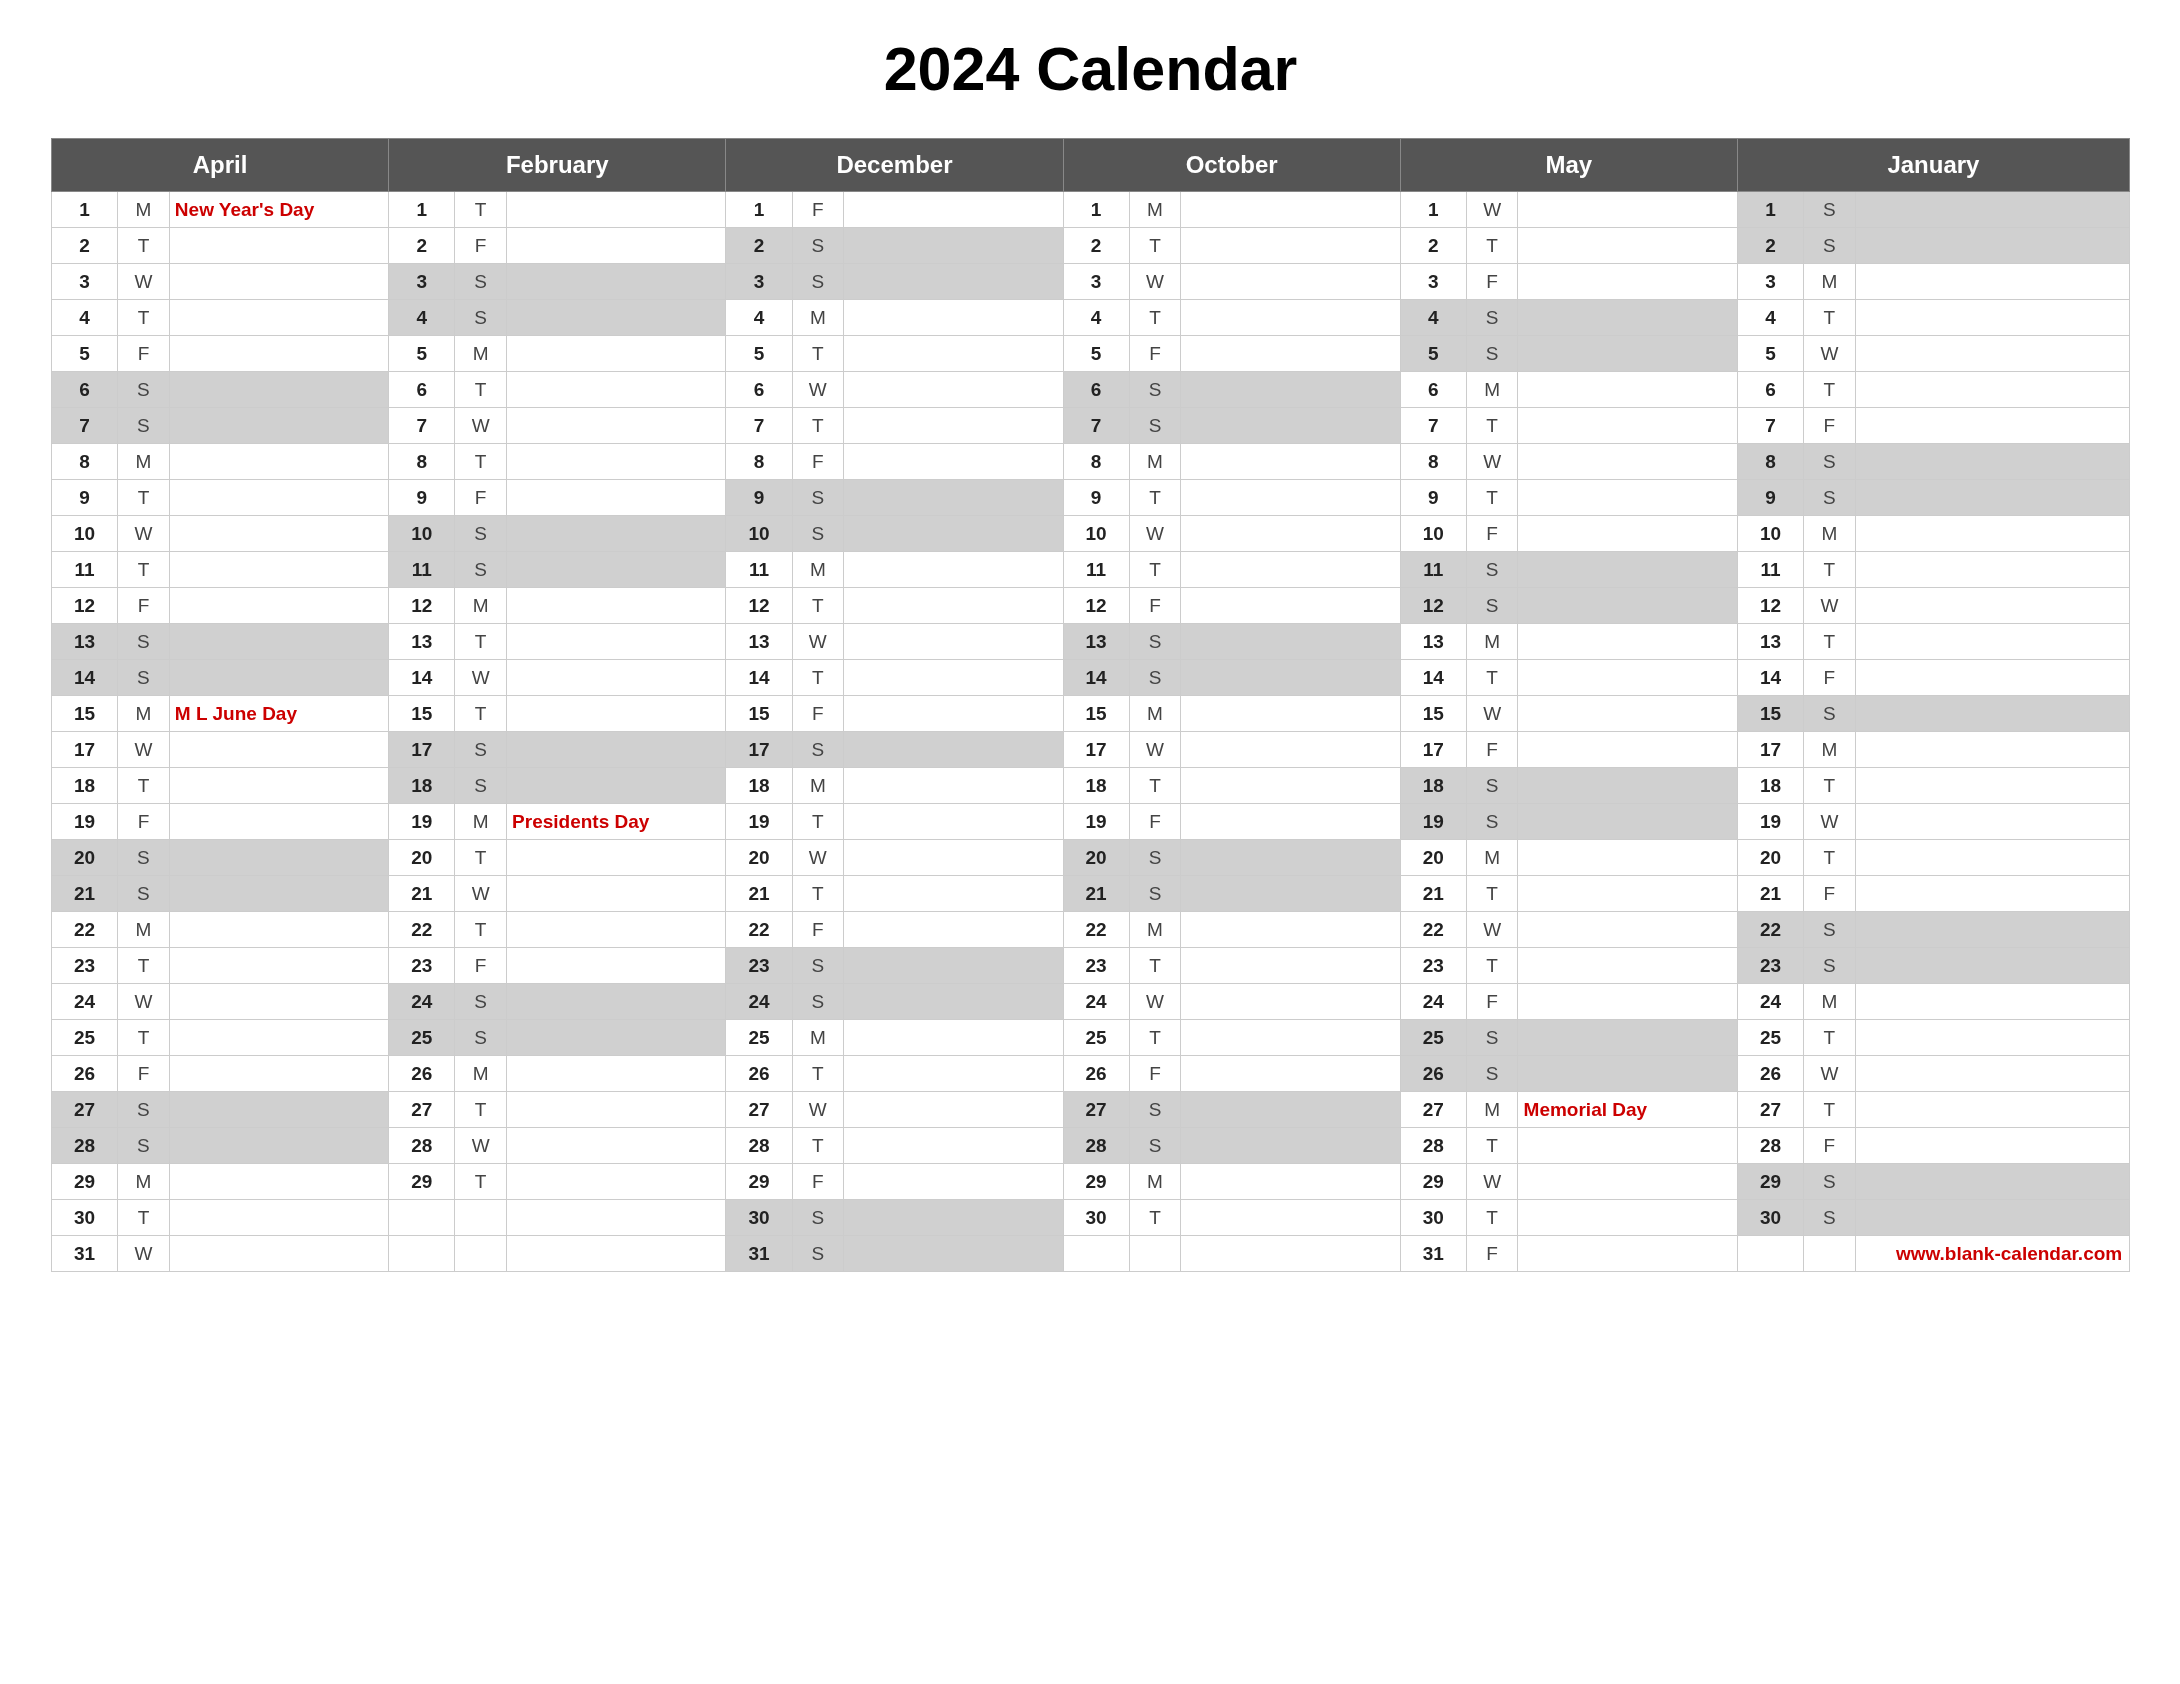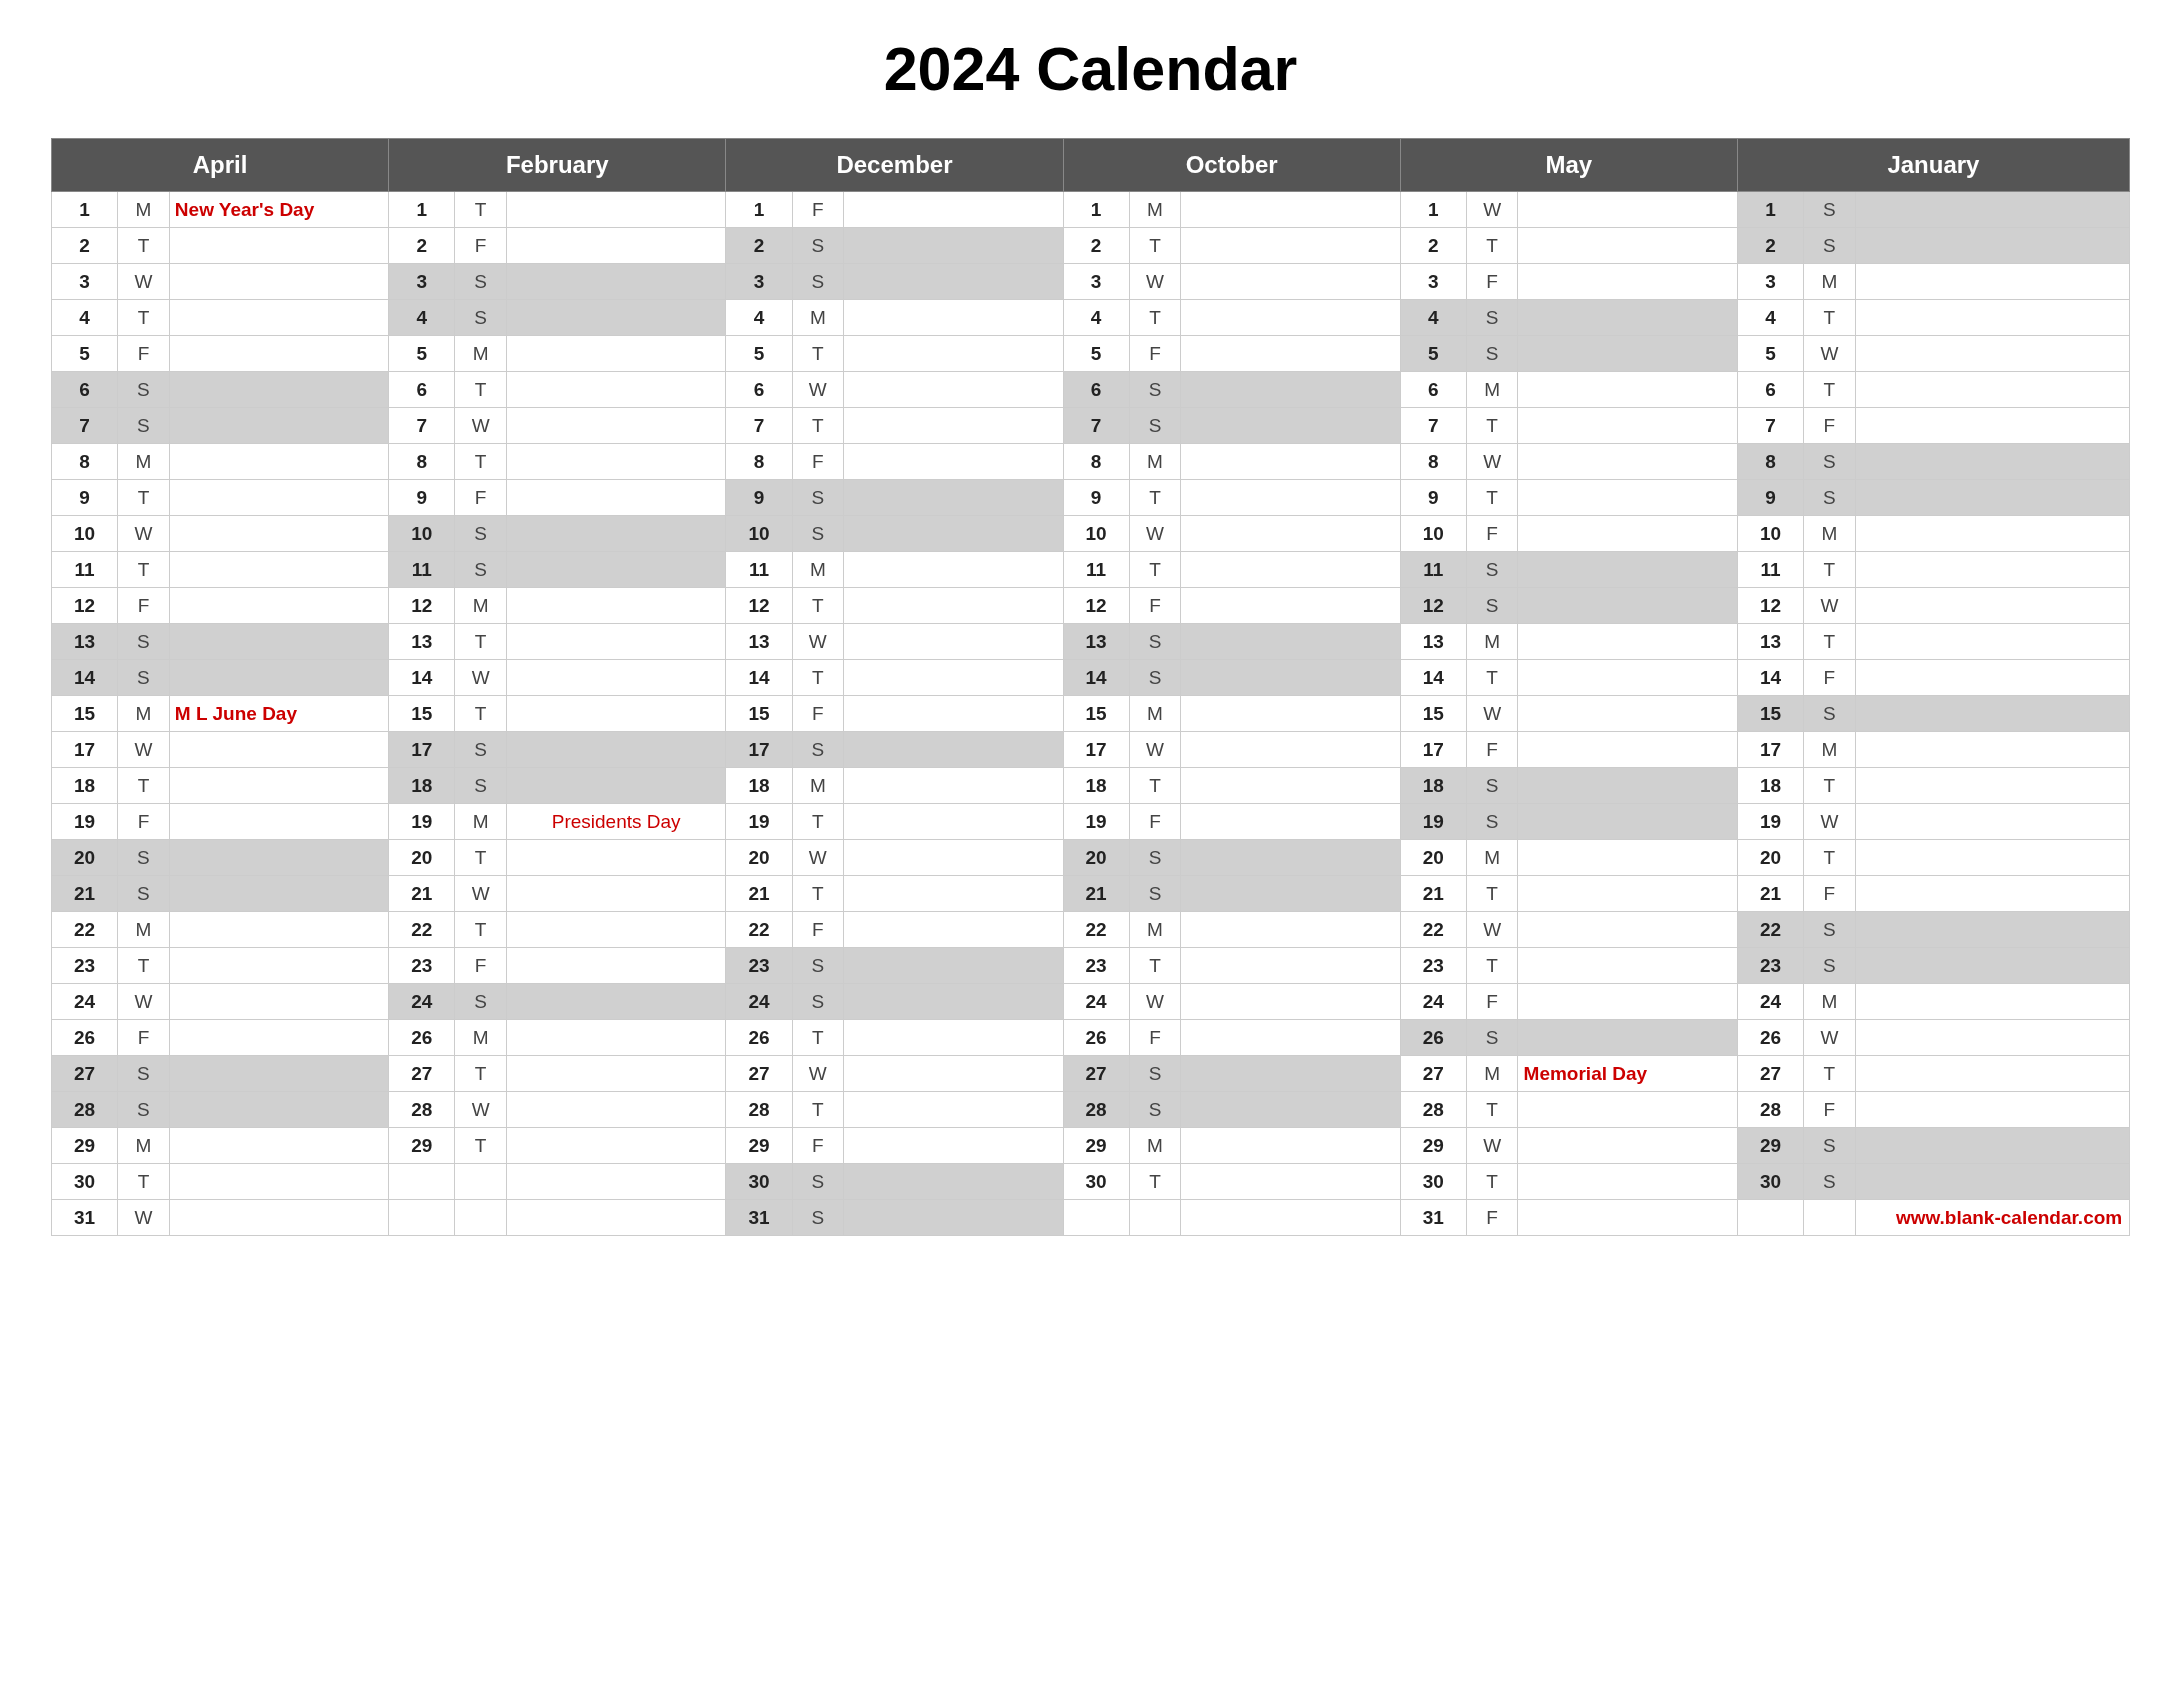--- a/index.html
+++ b/index.html
@@ -422,21 +422,21 @@
         <td style="background: rgb(255, 255, 255); border: 0.9px solid rgb(204, 204, 204); text-align: center; font-weight: bold; font-size: 19px; color: rgb(34, 34, 34);">18</td>
         <td style="background: rgb(255, 255, 255); border: 0.9px solid rgb(204, 204, 204); text-align: center; font-size: 19px; color: rgb(68, 68, 68);">T</td>
         <td style="background: rgb(255, 255, 255); border: 0.9px solid rgb(204, 204, 204); font-size: 19px; padding-left: 5.1px;"></td>
       </tr>
       <tr>
         <td style="background: rgb(255, 255, 255); border: 0.9px solid rgb(204, 204, 204); text-align: center; font-weight: bold; font-size: 19px; color: rgb(34, 34, 34);">19</td>
         <td style="background: rgb(255, 255, 255); border: 0.9px solid rgb(204, 204, 204); text-align: center; font-size: 19px; color: rgb(68, 68, 68);">F</td>
         <td style="background: rgb(255, 255, 255); border: 0.9px solid rgb(204, 204, 204); font-size: 19px; padding-left: 5.1px;"></td>
         <td style="background: rgb(255, 255, 255); border: 0.9px solid rgb(204, 204, 204); text-align: center; font-weight: bold; font-size: 19px; color: rgb(34, 34, 34);">19</td>
         <td style="background: rgb(255, 255, 255); border: 0.9px solid rgb(204, 204, 204); text-align: center; font-size: 19px; color: rgb(68, 68, 68);">M</td>
-        <td style="background: rgb(255, 255, 255); border: 0.9px solid rgb(204, 204, 204); font-size: 19px; padding-left: 5.1px; color: rgb(204, 0, 0); font-weight: normal; text-align: center;">Presidents Day</td>
+        <td style="background: rgb(255, 255, 255); border: 0.9px solid rgb(204, 204, 204); font-size: 19px; padding-left: 5.1px; color: rgb(204, 0, 0); font-weight: bold;">Presidents Day</td>
         <td style="background: rgb(255, 255, 255); border: 0.9px solid rgb(204, 204, 204); text-align: center; font-weight: bold; font-size: 19px; color: rgb(34, 34, 34);">19</td>
         <td style="background: rgb(255, 255, 255); border: 0.9px solid rgb(204, 204, 204); text-align: center; font-size: 19px; color: rgb(68, 68, 68);">T</td>
         <td style="background: rgb(255, 255, 255); border: 0.9px solid rgb(204, 204, 204); font-size: 19px; padding-left: 5.1px;"></td>
         <td style="background: rgb(255, 255, 255); border: 0.9px solid rgb(204, 204, 204); text-align: center; font-weight: bold; font-size: 19px; color: rgb(34, 34, 34);">19</td>
         <td style="background: rgb(255, 255, 255); border: 0.9px solid rgb(204, 204, 204); text-align: center; font-size: 19px; color: rgb(68, 68, 68);">F</td>
         <td style="background: rgb(255, 255, 255); border: 0.9px solid rgb(204, 204, 204); font-size: 19px; padding-left: 5.1px;"></td>
         <td style="background: rgb(208, 208, 208); border: 0.9px solid rgb(204, 204, 204); text-align: center; font-weight: bold; font-size: 19px; color: rgb(34, 34, 34);">19</td>
         <td style="background: rgb(208, 208, 208); border: 0.9px solid rgb(204, 204, 204); text-align: center; font-size: 19px; color: rgb(68, 68, 68);">S</td>
         <td style="background: rgb(208, 208, 208); border: 0.9px solid rgb(204, 204, 204); font-size: 19px; padding-left: 5.1px;"></td>
         <td style="background: rgb(255, 255, 255); border: 0.9px solid rgb(204, 204, 204); text-align: center; font-weight: bold; font-size: 19px; color: rgb(34, 34, 34);">19</td>
@@ -534,20 +534,40 @@
         <td style="background: rgb(208, 208, 208); border: 0.9px solid rgb(204, 204, 204); text-align: center; font-size: 19px; color: rgb(68, 68, 68);">S</td>
         <td style="background: rgb(208, 208, 208); border: 0.9px solid rgb(204, 204, 204); font-size: 19px; padding-left: 5.1px;"></td>
         <td style="background: rgb(255, 255, 255); border: 0.9px solid rgb(204, 204, 204); text-align: center; font-weight: bold; font-size: 19px; color: rgb(34, 34, 34);">24</td>
         <td style="background: rgb(255, 255, 255); border: 0.9px solid rgb(204, 204, 204); text-align: center; font-size: 19px; color: rgb(68, 68, 68);">W</td>
         <td style="background: rgb(255, 255, 255); border: 0.9px solid rgb(204, 204, 204); font-size: 19px; padding-left: 5.1px;"></td>
         <td style="background: rgb(255, 255, 255); border: 0.9px solid rgb(204, 204, 204); text-align: center; font-weight: bold; font-size: 19px; color: rgb(34, 34, 34);">24</td>
         <td style="background: rgb(255, 255, 255); border: 0.9px solid rgb(204, 204, 204); text-align: center; font-size: 19px; color: rgb(68, 68, 68);">F</td>
         <td style="background: rgb(255, 255, 255); border: 0.9px solid rgb(204, 204, 204); font-size: 19px; padding-left: 5.1px;"></td>
         <td style="background: rgb(255, 255, 255); border: 0.9px solid rgb(204, 204, 204); text-align: center; font-weight: bold; font-size: 19px; color: rgb(34, 34, 34);">24</td>
         <td style="background: rgb(255, 255, 255); border: 0.9px solid rgb(204, 204, 204); text-align: center; font-size: 19px; color: rgb(68, 68, 68);">M</td>
+        <td style="background: rgb(255, 255, 255); border: 0.9px solid rgb(204, 204, 204); font-size: 19px; padding-left: 5.1px;"></td>
+      </tr>
+      <tr>
+        <td style="background: rgb(255, 255, 255); border: 0.9px solid rgb(204, 204, 204); text-align: center; font-weight: bold; font-size: 19px; color: rgb(34, 34, 34);">25</td>
+        <td style="background: rgb(255, 255, 255); border: 0.9px solid rgb(204, 204, 204); text-align: center; font-size: 19px; color: rgb(68, 68, 68);">T</td>
+        <td style="background: rgb(255, 255, 255); border: 0.9px solid rgb(204, 204, 204); font-size: 19px; padding-left: 5.1px;"></td>
+        <td style="background: rgb(208, 208, 208); border: 0.9px solid rgb(204, 204, 204); text-align: center; font-weight: bold; font-size: 19px; color: rgb(34, 34, 34);">25</td>
+        <td style="background: rgb(208, 208, 208); border: 0.9px solid rgb(204, 204, 204); text-align: center; font-size: 19px; color: rgb(68, 68, 68);">S</td>
+        <td style="background: rgb(208, 208, 208); border: 0.9px solid rgb(204, 204, 204); font-size: 19px; padding-left: 5.1px;"></td>
+        <td style="background: rgb(255, 255, 255); border: 0.9px solid rgb(204, 204, 204); text-align: center; font-weight: bold; font-size: 19px; color: rgb(34, 34, 34);">25</td>
+        <td style="background: rgb(255, 255, 255); border: 0.9px solid rgb(204, 204, 204); text-align: center; font-size: 19px; color: rgb(68, 68, 68);">M</td>
+        <td style="background: rgb(255, 255, 255); border: 0.9px solid rgb(204, 204, 204); font-size: 19px; padding-left: 5.1px;"></td>
+        <td style="background: rgb(255, 255, 255); border: 0.9px solid rgb(204, 204, 204); text-align: center; font-weight: bold; font-size: 19px; color: rgb(34, 34, 34);">25</td>
+        <td style="background: rgb(255, 255, 255); border: 0.9px solid rgb(204, 204, 204); text-align: center; font-size: 19px; color: rgb(68, 68, 68);">T</td>
+        <td style="background: rgb(255, 255, 255); border: 0.9px solid rgb(204, 204, 204); font-size: 19px; padding-left: 5.1px;"></td>
+        <td style="background: rgb(208, 208, 208); border: 0.9px solid rgb(204, 204, 204); text-align: center; font-weight: bold; font-size: 19px; color: rgb(34, 34, 34);">25</td>
+        <td style="background: rgb(208, 208, 208); border: 0.9px solid rgb(204, 204, 204); text-align: center; font-size: 19px; color: rgb(68, 68, 68);">S</td>
+        <td style="background: rgb(208, 208, 208); border: 0.9px solid rgb(204, 204, 204); font-size: 19px; padding-left: 5.1px;"></td>
+        <td style="background: rgb(255, 255, 255); border: 0.9px solid rgb(204, 204, 204); text-align: center; font-weight: bold; font-size: 19px; color: rgb(34, 34, 34);">25</td>
+        <td style="background: rgb(255, 255, 255); border: 0.9px solid rgb(204, 204, 204); text-align: center; font-size: 19px; color: rgb(68, 68, 68);">T</td>
         <td style="background: rgb(255, 255, 255); border: 0.9px solid rgb(204, 204, 204); font-size: 19px; padding-left: 5.1px;"></td>
       </tr>
       <tr>
         <td style="background: rgb(255, 255, 255); border: 0.9px solid rgb(204, 204, 204); text-align: center; font-weight: bold; font-size: 19px; color: rgb(34, 34, 34);">26</td>
         <td style="background: rgb(255, 255, 255); border: 0.9px solid rgb(204, 204, 204); text-align: center; font-size: 19px; color: rgb(68, 68, 68);">F</td>
         <td style="background: rgb(255, 255, 255); border: 0.9px solid rgb(204, 204, 204); font-size: 19px; padding-left: 5.1px;"></td>
         <td style="background: rgb(255, 255, 255); border: 0.9px solid rgb(204, 204, 204); text-align: center; font-weight: bold; font-size: 19px; color: rgb(34, 34, 34);">26</td>
         <td style="background: rgb(255, 255, 255); border: 0.9px solid rgb(204, 204, 204); text-align: center; font-size: 19px; color: rgb(68, 68, 68);">M</td>
         <td style="background: rgb(255, 255, 255); border: 0.9px solid rgb(204, 204, 204); font-size: 19px; padding-left: 5.1px;"></td>
         <td style="background: rgb(255, 255, 255); border: 0.9px solid rgb(204, 204, 204); text-align: center; font-weight: bold; font-size: 19px; color: rgb(34, 34, 34);">26</td>

